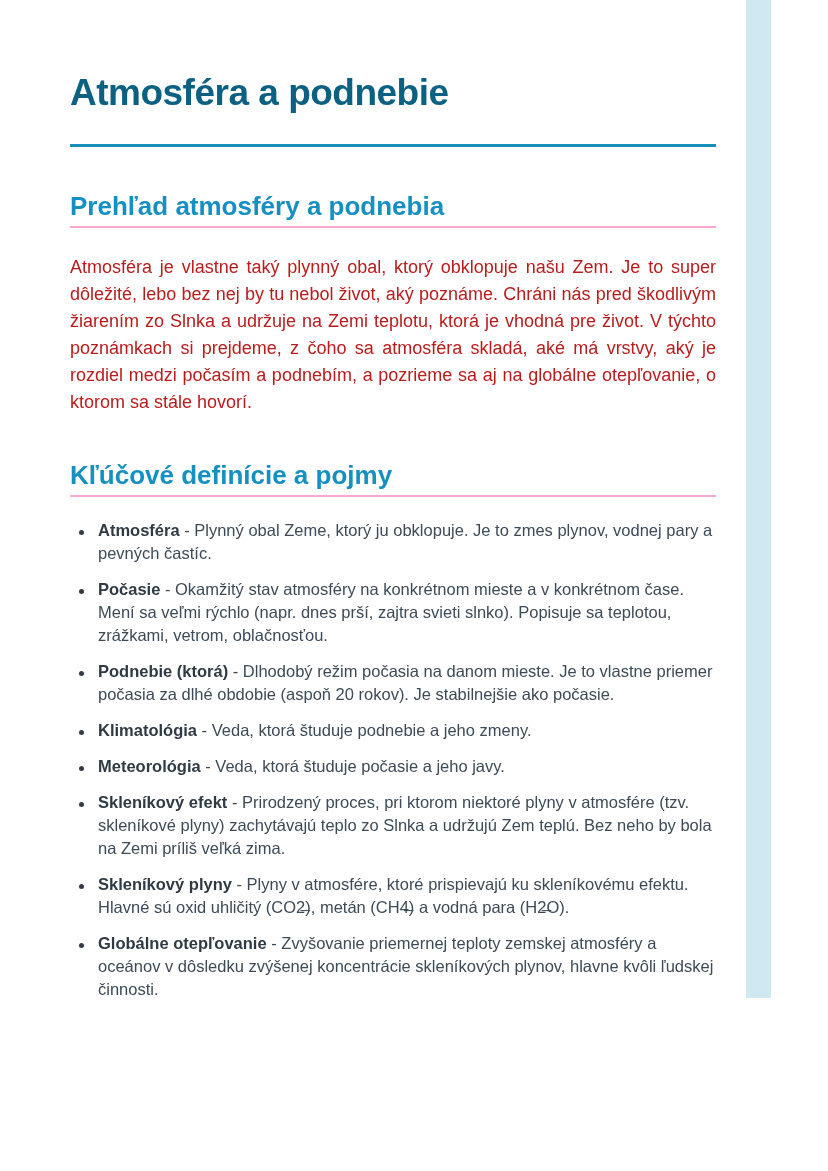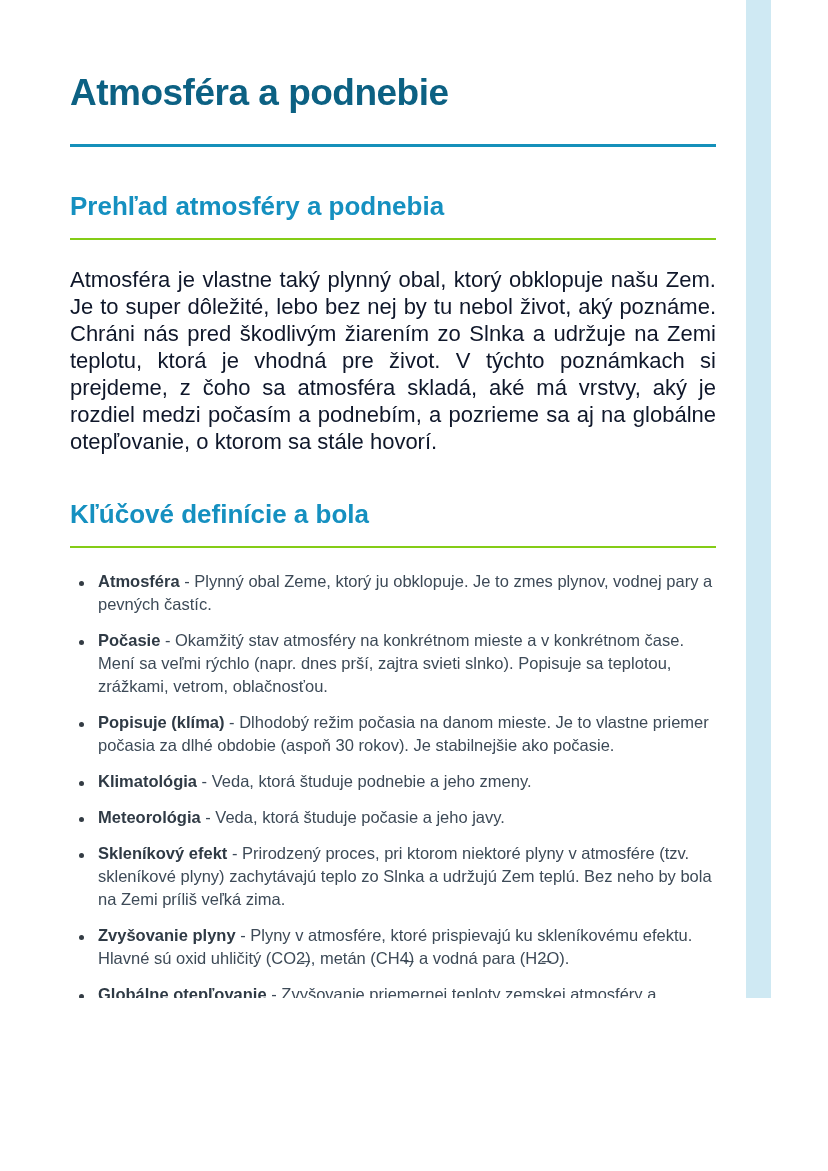--- a/index.html
+++ b/index.html
@@ -39,28 +39,28 @@
   .title-rule {
     height: 3px;
     background: #1590ba;
     margin-top: 30px;
   }
   h2.section-heading {
     margin: 44px 0 0 0;
     font-size: 26px;
     font-weight: 700;
     color: #1590c0;
-    padding-bottom: 16px;
-    border-bottom: 2px solid #84cc16;
+    padding-bottom: 4px;
+    border-bottom: 2px solid #f9a8d4;
   }
   p.para {
     margin: 26px 0 0 0;
-    font-size: 22px;
+    font-size: 18px;
     line-height: 27px;
-    color: #0f172a;
+    color: #b91c1c;
     text-align: justify;
   }
   p.intro {
     text-align: left;
   }
   ul.def-list {
     margin: 22px 0 0 0;
     padding: 0 0 0 28px;
     list-style: none;
   }
@@ -97,29 +97,29 @@
 <div class="page">
   <div class="side-strip"></div>
   <div class="content">
 
     <h1 class="page-title">Atmosféra a podnebie</h1>
     <div class="title-rule"></div>
 
     <h2 class="section-heading">Prehľad atmosféry a podnebia</h2>
     <p class="para">Atmosféra je vlastne taký plynný obal, ktorý obklopuje našu Zem. Je to super dôležité, lebo bez nej by tu nebol život, aký poznáme. Chráni nás pred škodlivým žiarením zo Slnka a udržuje na Zemi teplotu, ktorá je vhodná pre život. V týchto poznámkach si prejdeme, z čoho sa atmosféra skladá, aké má vrstvy, aký je rozdiel medzi počasím a podnebím, a pozrieme sa aj na globálne otepľovanie, o ktorom sa stále hovorí.</p>
 
-    <h2 class="section-heading">Kľúčové definície a bola</h2>
+    <h2 class="section-heading">Kľúčové definície a pojmy</h2>
 
     <ul class="def-list" id="def-list">
         <li><span class="term">Atmosféra</span><span class="def-text"> - Plynný obal Zeme, ktorý ju obklopuje. Je to zmes plynov, vodnej pary a pevných častíc.</span></li>
         <li><span class="term">Počasie</span><span class="def-text"> - Okamžitý stav atmosféry na konkrétnom mieste a v konkrétnom čase. Mení sa veľmi rýchlo (napr. dnes prší, zajtra svieti slnko). Popisuje sa teplotou, zrážkami, vetrom, oblačnosťou.</span></li>
-        <li><span class="term">Popisuje (klíma)</span><span class="def-text"> - Dlhodobý režim počasia na danom mieste. Je to vlastne priemer počasia za dlhé obdobie (aspoň 30 rokov). Je stabilnejšie ako počasie.</span></li>
+        <li><span class="term">Podnebie (ktorá)</span><span class="def-text"> - Dlhodobý režim počasia na danom mieste. Je to vlastne priemer počasia za dlhé obdobie (aspoň 20 rokov). Je stabilnejšie ako počasie.</span></li>
         <li><span class="term">Klimatológia</span><span class="def-text"> - Veda, ktorá študuje podnebie a jeho zmeny.</span></li>
         <li><span class="term">Meteorológia</span><span class="def-text"> - Veda, ktorá študuje počasie a jeho javy.</span></li>
         <li><span class="term">Skleníkový efekt</span><span class="def-text"> - Prirodzený proces, pri ktorom niektoré plyny v atmosfére (tzv. skleníkové plyny) zachytávajú teplo zo Slnka a udržujú Zem teplú. Bez neho by bola na Zemi príliš veľká zima.</span></li>
-        <li><span class="term">Zvyšovanie plyny</span><span class="def-text"> - Plyny v atmosfére, ktoré prispievajú ku skleníkovému efektu. Hlavné sú oxid uhličitý (CO2̶), metán (CH4̶) a vodná para (H2̶O).</span></li>
+        <li><span class="term">Skleníkový plyny</span><span class="def-text"> - Plyny v atmosfére, ktoré prispievajú ku skleníkovému efektu. Hlavné sú oxid uhličitý (CO2̶), metán (CH4̶) a vodná para (H2̶O).</span></li>
         <li><span class="term">Globálne otepľovanie</span><span class="def-text"> - Zvyšovanie priemernej teploty zemskej atmosféry a oceánov v dôsledku zvýšenej koncentrácie skleníkových plynov, hlavne kvôli ľudskej činnosti.</span></li>
       </ul>
 
     <div class="bottom-rule"></div>
 
   </div>
 </div>
 
 </body></html>

